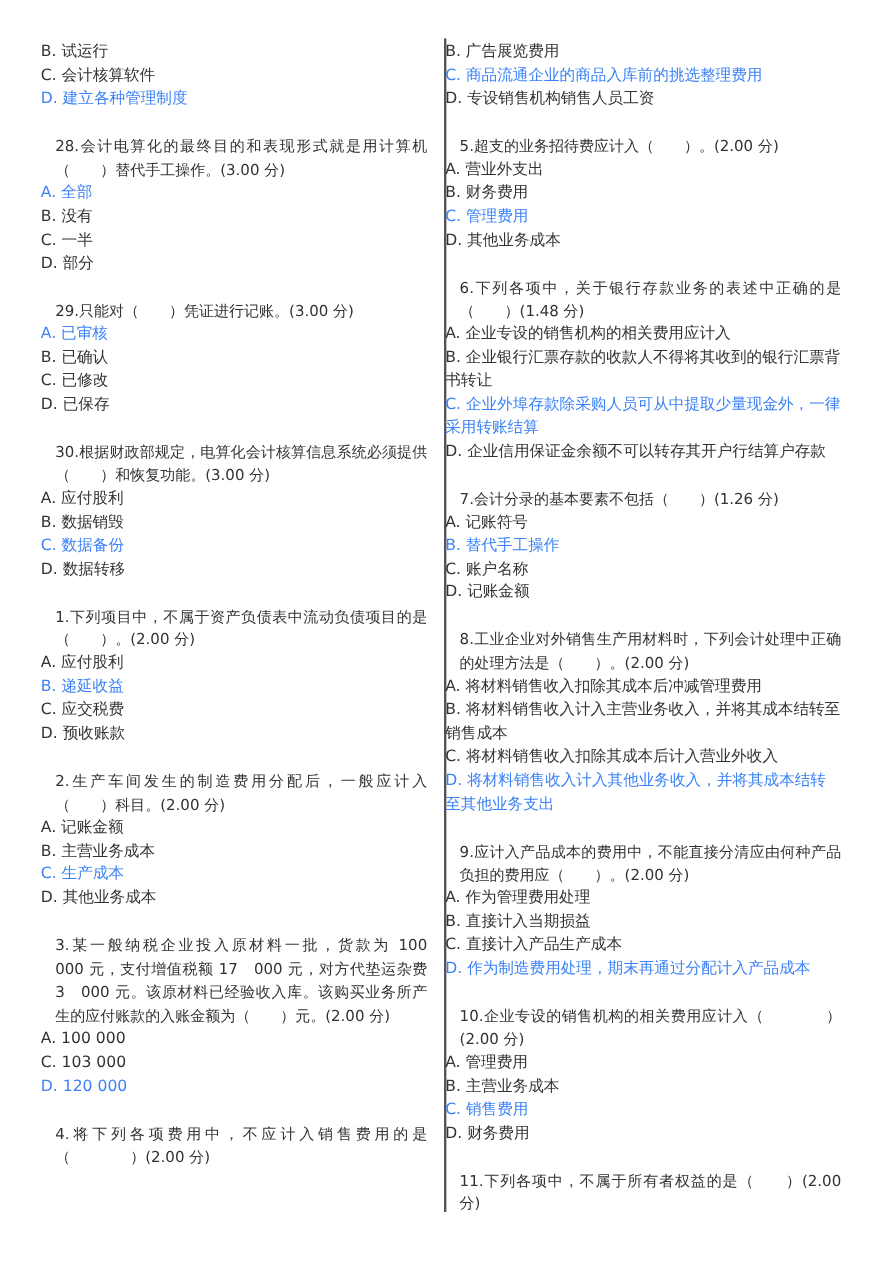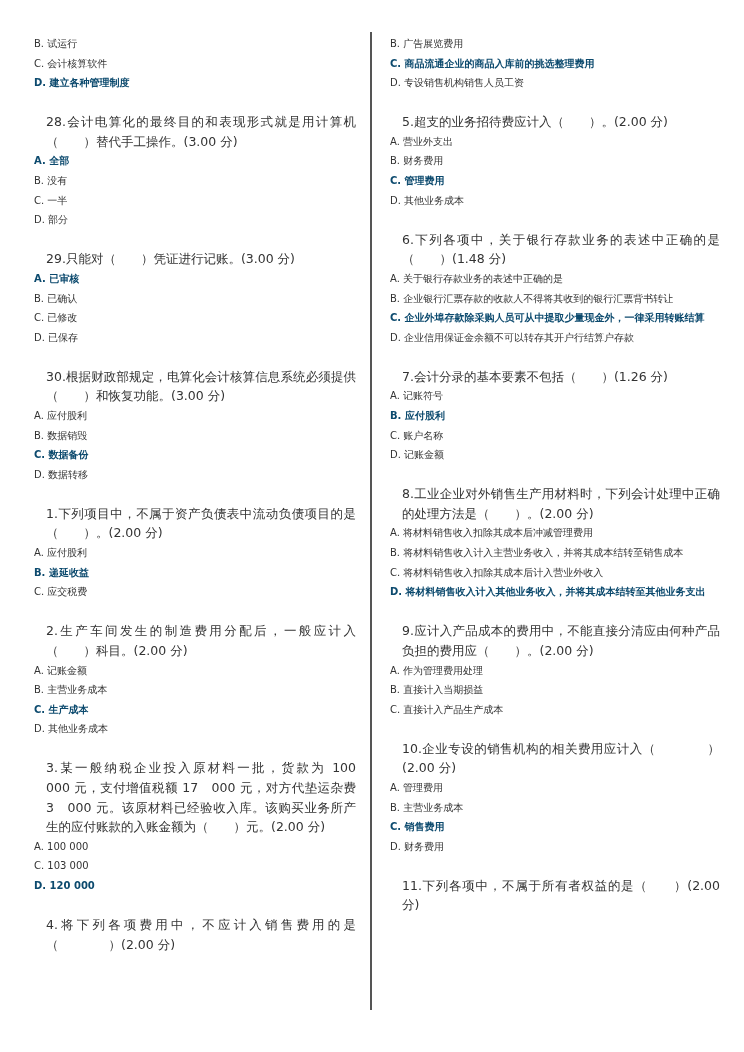--- a/index.html
+++ b/index.html
@@ -1,24 +1,24 @@
 <!DOCTYPE html>
 <html><head>
   <meta charset="utf-8">
   <style>
     html, body { margin: 0; padding: 0; background: #ffffff; }
     body { width: 744px; height: 1052px; position: relative; overflow: hidden;
            font-family: "DejaVu Sans", "Liberation Sans", sans-serif; color: #333333; }
     .col { position: absolute; top: 34px; }
     .col-left { left: 34px; width: 322px; }
-    .col-right { left: 390px; width: 330px; }
+    .col-right { left: 371px; width: 330px; }
     .divider { position: absolute; left: 370px; top: 32px; width: 2px; height: 978px; background: #555555; }
     .q { margin: 0 0 19.5px 0; }
-    .opt { font-size: 10px; line-height: 19.6px; white-space: pre-wrap; }
-    .opt.correct { color: #0c4a6e; font-weight: bold; }
+    .opt { font-size: 13px; line-height: 19.6px; white-space: pre-wrap; }
+    .opt.correct { color: #3b82f6; font-weight: normal; }
     .stem { font-size: 12.5px; line-height: 19.6px; text-align: justify; margin-left: 12px; }
   </style>
 </head>
 <body>
 
 <div class="divider"></div>
 
 <div class="col col-left">
 
   <div class="q">
@@ -49,20 +49,21 @@
     <div class="opt">B. 数据销毁</div>
     <div class="opt correct">C. 数据备份</div>
     <div class="opt">D. 数据转移</div>
   </div>
 
   <div class="q">
     <div class="stem">1.下列项目中，不属于资产负债表中流动负债项目的是（　　）。(2.00 分)</div>
     <div class="opt">A. 应付股利</div>
     <div class="opt correct">B. 递延收益</div>
     <div class="opt">C. 应交税费</div>
+    <div class="opt">D. 预收账款</div>
   </div>
 
   <div class="q">
     <div class="stem">2.生产车间发生的制造费用分配后，一般应计入（　　）科目。(2.00 分)</div>
     <div class="opt">A. 记账金额</div>
     <div class="opt">B. 主营业务成本</div>
     <div class="opt correct">C. 生产成本</div>
     <div class="opt">D. 其他业务成本</div>
   </div>
 
@@ -89,47 +90,48 @@
   <div class="q">
     <div class="stem">5.超支的业务招待费应计入（　　）。(2.00 分)</div>
     <div class="opt">A. 营业外支出</div>
     <div class="opt">B. 财务费用</div>
     <div class="opt correct">C. 管理费用</div>
     <div class="opt">D. 其他业务成本</div>
   </div>
 
   <div class="q">
     <div class="stem">6.下列各项中，关于银行存款业务的表述中正确的是（　　）(1.48 分)</div>
-    <div class="opt">A. 关于银行存款业务的表述中正确的是</div>
+    <div class="opt">A. 企业专设的销售机构的相关费用应计入</div>
     <div class="opt">B. 企业银行汇票存款的收款人不得将其收到的银行汇票背书转让</div>
     <div class="opt correct">C. 企业外埠存款除采购人员可从中提取少量现金外，一律采用转账结算</div>
     <div class="opt">D. 企业信用保证金余额不可以转存其开户行结算户存款</div>
   </div>
 
   <div class="q">
     <div class="stem">7.会计分录的基本要素不包括（　　）(1.26 分)</div>
     <div class="opt">A. 记账符号</div>
-    <div class="opt correct">B. 应付股利</div>
+    <div class="opt correct">B. 替代手工操作</div>
     <div class="opt">C. 账户名称</div>
     <div class="opt">D. 记账金额</div>
   </div>
 
   <div class="q">
     <div class="stem">8.工业企业对外销售生产用材料时，下列会计处理中正确的处理方法是（　　）。(2.00 分)</div>
     <div class="opt">A. 将材料销售收入扣除其成本后冲减管理费用</div>
     <div class="opt">B. 将材料销售收入计入主营业务收入，并将其成本结转至销售成本</div>
     <div class="opt">C. 将材料销售收入扣除其成本后计入营业外收入</div>
     <div class="opt correct">D. 将材料销售收入计入其他业务收入，并将其成本结转至其他业务支出</div>
   </div>
 
   <div class="q">
     <div class="stem">9.应计入产品成本的费用中，不能直接分清应由何种产品负担的费用应（　　）。(2.00 分)</div>
     <div class="opt">A. 作为管理费用处理</div>
     <div class="opt">B. 直接计入当期损益</div>
     <div class="opt">C. 直接计入产品生产成本</div>
+    <div class="opt correct">D. 作为制造费用处理，期末再通过分配计入产品成本</div>
   </div>
 
   <div class="q">
     <div class="stem">10.企业专设的销售机构的相关费用应计入（　　　　）(2.00 分)</div>
     <div class="opt">A. 管理费用</div>
     <div class="opt">B. 主营业务成本</div>
     <div class="opt correct">C. 销售费用</div>
     <div class="opt">D. 财务费用</div>
   </div>
 

